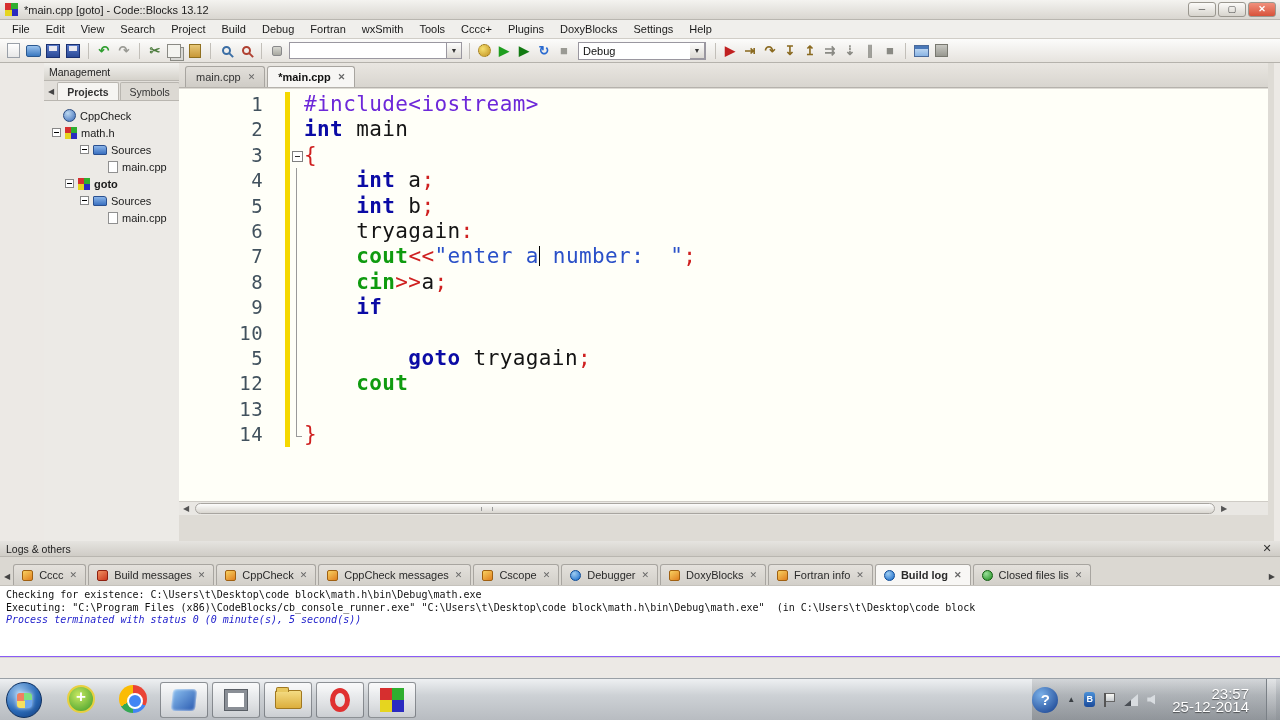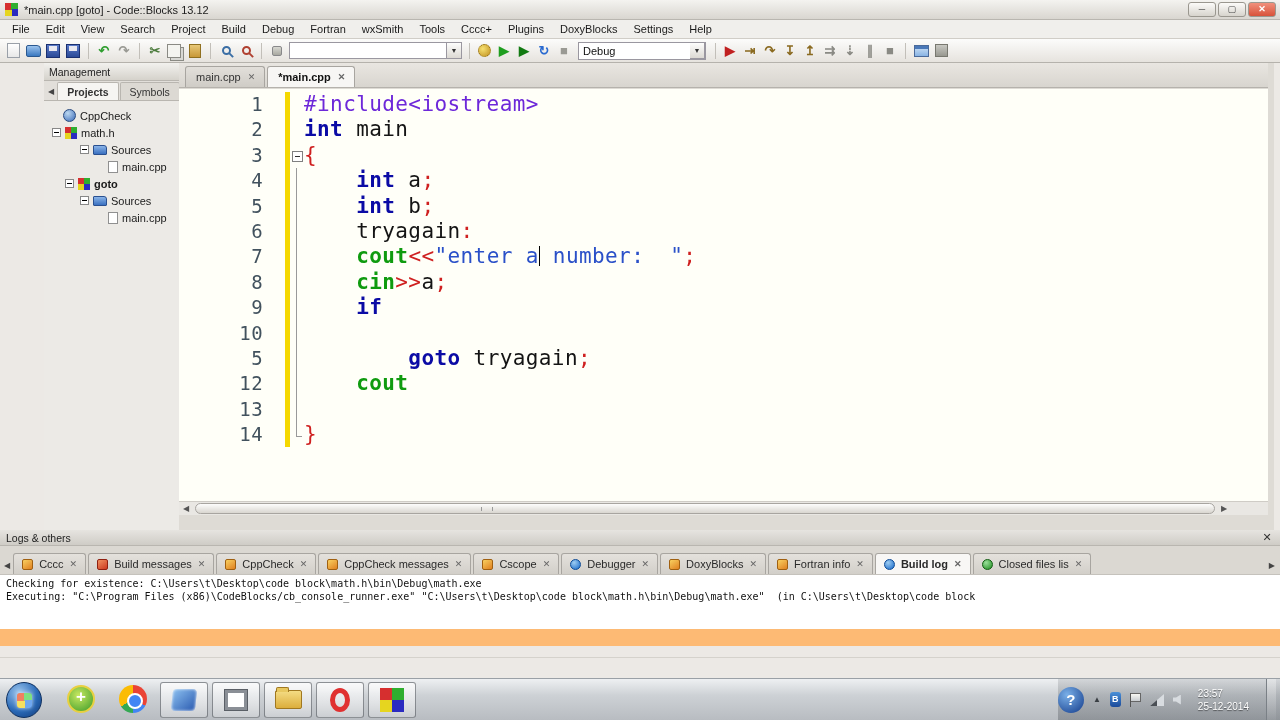--- a/index.html
+++ b/index.html
@@ -93,33 +93,33 @@
   .tok-num { color:#f06ca8; }
   .tok-id { color:#141414; }
   .caret { display:inline-block; width:0; border-left:1.5px solid #000; height:20px; vertical-align:-3px; }
   #hscroll { position:absolute; left:0; bottom:0; width:1095px; height:14px; background:#e9e7e3; border-top:1px solid #cfccc6; display:flex; align-items:center; }
   .sb-arrow { width:14px; height:13px; font-size:8px; color:#555; text-align:center; line-height:13px; flex:none; }
   #hthumb { height:11px; margin:0 2px; background:linear-gradient(#fdfdfc,#d9d6d0); border:1px solid #a8a5a0; border-radius:6px; width:1020px; position:relative; }
   #hthumb::after { content:""; position:absolute; left:28%; top:3px; width:10px; height:4px; border-left:1px solid #999; border-right:1px solid #999; }
   #editor-rpad { position:absolute; right:0; top:0; width:6px; height:478px; background:#dedbd5; }
 
   
-  #logs { left:0; top:530px; width:1280px; height:116px; background:#fdba74; }
+  #logs { left:0; top:541px; width:1280px; height:116px; background:#8b5cf6; }
   #logs-header { height:16px; background:linear-gradient(#e6e4e0,#cfccc6); border-bottom:1px solid #b9b6b0; display:flex; align-items:center; padding:0 6px; }
   #logs-title { flex:1; font-size:10.5px; color:#222; }
   #log-tabs { height:29px; background:#dbd8d2; display:flex; align-items:flex-end; padding:3px 2px 0 2px; border-bottom:1px solid #c5c2bc; overflow:hidden; }
   .ltab { display:flex; align-items:center; gap:6px; font-size:11px; color:#2a2a2a; background:linear-gradient(#e4e1dc,#d2cfc9); border:1px solid #a8a5a0; border-bottom:none; border-radius:3px 3px 0 0; padding:4px 8px; margin-right:2px; white-space:nowrap; }
   .ltab.active { background:#f8f7f5; font-weight:bold; }
   .ltab .x { font-size:9px; color:#666; }
   .licon { width:11px; height:11px; flex:none; border-radius:2px; }
   .licon.orange { background:linear-gradient(145deg,#f8d060,#e08020); border:1px solid #a06010; }
   .licon.red { background:linear-gradient(145deg,#f09060,#cc3a20); border:1px solid #902010; }
   .licon.blue { border-radius:50%; background:radial-gradient(circle at 35% 30%, #9ecdf2, #1668c8); border:1px solid #0c4a96; }
   .licon.green { border-radius:50%; background:radial-gradient(circle at 35% 30%, #9ae09a, #1e8c1e); border:1px solid #105c10; }
-  #log-body { height:54px; background:#fff; padding:3px 6px; font-family:"DejaVu Sans Mono","Liberation Mono",monospace; font-size:10px; line-height:12.5px; overflow:hidden; }
+  #log-body { height:70px; background:#fff; padding:3px 6px; font-family:"DejaVu Sans Mono","Liberation Mono",monospace; font-size:10px; line-height:12.5px; overflow:hidden; }
   .log-line { color:#111; white-space:pre-wrap; }
   .log-line.blue { color:#2222cc; font-style:italic; }
 
   #statusbar { left:0; top:657px; width:1280px; height:21px; background:#ece9e5; border-top:1px solid #d5d2cc; }
 
   
   #taskbar { left:0; top:678px; width:1280px; height:42px; background:linear-gradient(#eef0f2 0%,#cdd1d5 40%,#b8bcc1 100%); border-top:1px solid #9aa0a6; display:flex; align-items:center; }
   #start-orb { width:36px; height:36px; border-radius:50%; margin:0 14px 0 6px; background:radial-gradient(circle at 35% 28%, #9cc6ee 0%, #2a6ab8 55%, #123a78 100%); border:1px solid #0e3060; position:relative; }
   #start-orb .flag { position:absolute; left:10px; top:10px; width:15px; height:15px; border-radius:3px; background:conic-gradient(#7fe07f 0 25%, #70a8f0 0 50%, #f8e060 0 75%, #f08060 0 100%); box-shadow:0 0 4px rgba(255,255,255,.7); }
   .tb-float { width:30px; height:30px; margin:0 11px; position:relative; }
@@ -139,21 +139,21 @@
   .i-help { width:26px; height:26px; border-radius:50%; background:radial-gradient(circle at 35% 30%, #7ab0e8, #123a8a); color:#fff; font-weight:bold; font-size:15px; text-align:center; line-height:26px; }
   .i-chevron { color:#3a3f44; font-size:8px; }
   .i-bt { width:11px; height:15px; border-radius:3px; background:linear-gradient(#4a90d8,#1a4a9a); color:#fff; font-size:9px; font-weight:bold; text-align:center; line-height:15px; }
   .i-flag { width:11px; height:14px; position:relative; }
   .i-flag::before { content:""; position:absolute; left:0; top:0; width:9px; height:7px; background:linear-gradient(#f8f8f4,#c8ccd0); border:1px solid #666; }
   .i-flag::after { content:""; position:absolute; left:0; top:0; width:1.5px; height:14px; background:#555; }
   .i-net { width:14px; height:12px; position:relative; }
   .i-net::before { content:""; position:absolute; left:0; bottom:0; width:0; height:0; border-left:14px solid transparent; border-bottom:12px solid #d8dce0; }
   .i-net::after { content:""; position:absolute; left:0; bottom:0; width:0; height:0; border-left:7px solid transparent; border-bottom:6px solid #4a4f55; }
   .i-vol { width:8px; height:10px; background:#d8dce0; clip-path:polygon(0 30%, 40% 30%, 100% 0, 100% 100%, 40% 70%, 0 70%); }
-  #clock { text-align:left; color:#fff; font-size:10px; line-height:13px; text-shadow:0 1px 1px rgba(0,0,0,.5); padding:0 8px; }
+  #clock { text-align:right; color:#fff; font-size:15px; line-height:13px; text-shadow:0 1px 1px rgba(0,0,0,.5); padding:0 8px; }
   #show-desktop { width:10px; height:100%; border-left:1px solid #7a8086; background:linear-gradient(rgba(255,255,255,.35),rgba(255,255,255,.05)); }
 </style>
 </head>
 <body>
 
 <div id="stage">
 
   <div id="titlebar" class="abs">
     <span id="title-icon" class="cb4"></span>
     <span id="window-title">*main.cpp [goto] - Code::Blocks 13.12</span>
@@ -490,20 +490,21 @@
             <span class="licon green"></span>
             <span>Closed files lis</span>
             <span class="x">✕</span>
           </span>
         </span>
       <span class="tab-arrow">▶</span>
     </div>
     <div id="log-body">
         <div class="log-line plain">Checking for existence: C:\Users\t\Desktop\code block\math.h\bin\Debug\math.exe</div>
         <div class="log-line plain">Executing: "C:\Program Files (x86)\CodeBlocks/cb_console_runner.exe" "C:\Users\t\Desktop\code block\math.h\bin\Debug\math.exe"  (in C:\Users\t\Desktop\code block</div>
+        <div class="log-line blue">Process terminated with status 0 (0 minute(s), 5 second(s))</div>
       </div>
   </div>
 
   <div id="statusbar" class="abs"></div>
 
   <div id="taskbar" class="abs">
     <div id="start-orb">
         <span class="flag"></span>
       </div>
     <span id="tb-apps" style="display:flex;align-items:center;">

